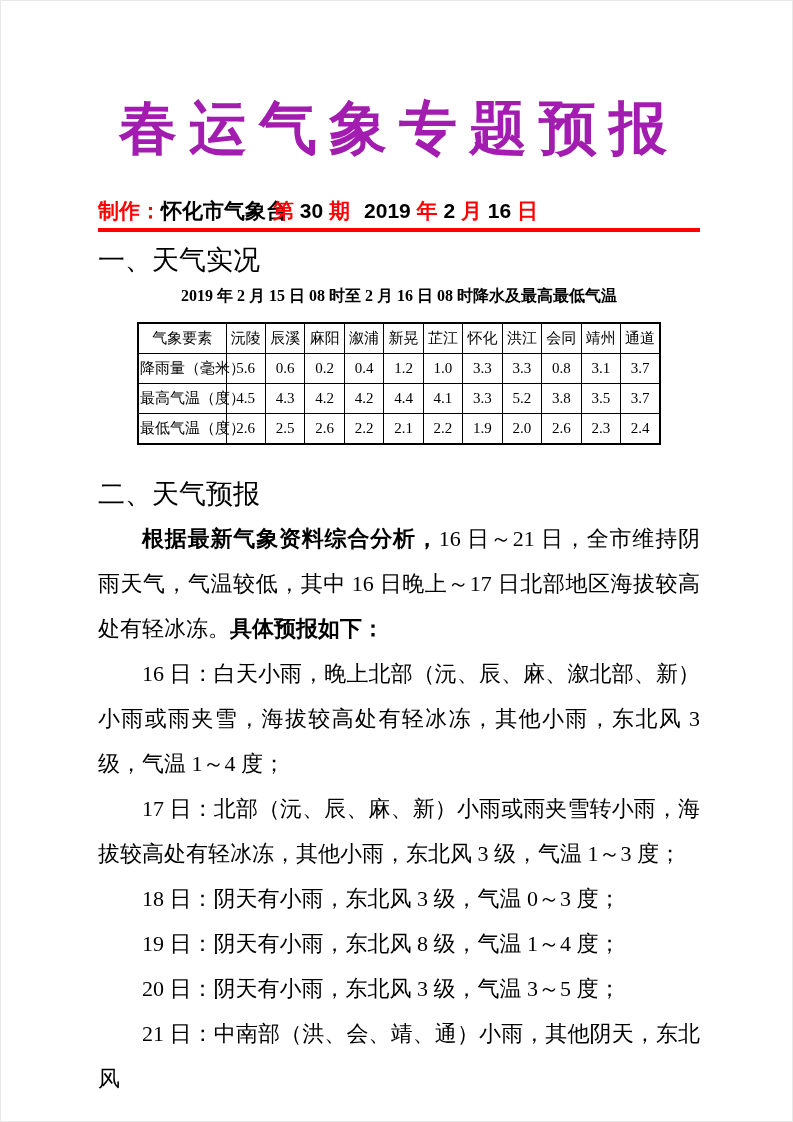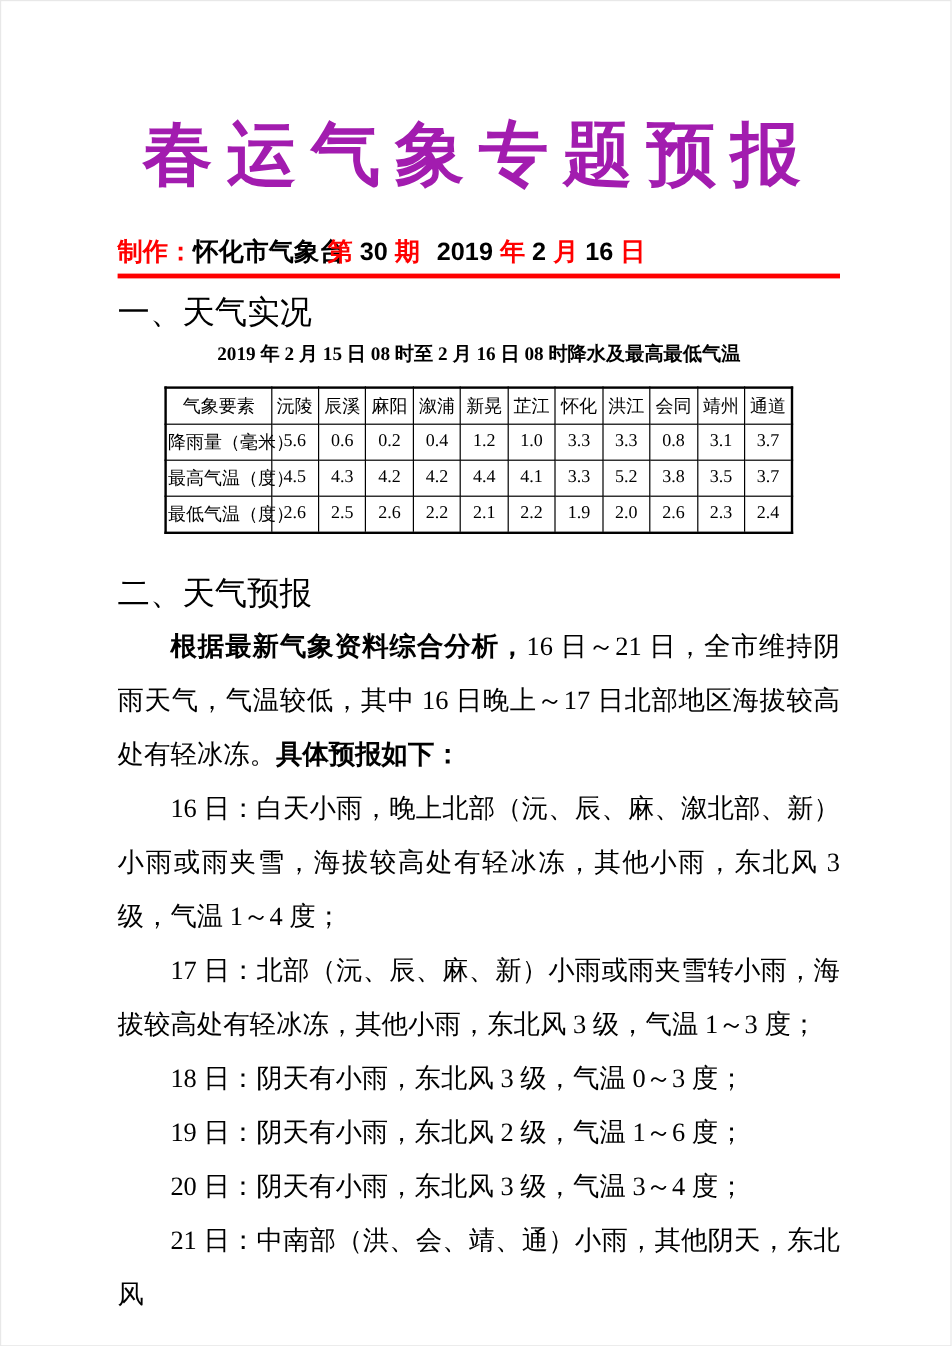--- a/index.html
+++ b/index.html
@@ -192,18 +192,18 @@
     </tbody>
   </table>
 
   <div class="section-heading section2-heading">二、天气预报</div>
 
   <div class="body-text">
     <p><span class="bold">根据最新气象资料综合分析，</span><span>16 日～21 日，全市维持阴雨天气，气温较低，其中 16 日晚上～17 日北部地区海拔较高处有轻冰冻。</span><span class="bold">具体预报如下：</span></p>
     <p>16 日：白天小雨，晚上北部（沅、辰、麻、溆北部、新）小雨或雨夹雪，海拔较高处有轻冰冻，其他小雨，东北风 3 级，气温 1～4 度；</p>
     <p>17 日：北部（沅、辰、麻、新）小雨或雨夹雪转小雨，海拔较高处有轻冰冻，其他小雨，东北风 3 级，气温 1～3 度；</p>
     <p>18 日：阴天有小雨，东北风 3 级，气温 0～3 度；</p>
-    <p>19 日：阴天有小雨，东北风 2 级，气温 1～6 度；</p>
-    <p>20 日：阴天有小雨，东北风 3 级，气温 3～4 度；</p>
+    <p>19 日：阴天有小雨，东北风 8 级，气温 1～4 度；</p>
+    <p>20 日：阴天有小雨，东北风 3 级，气温 3～5 度；</p>
     <p>21 日：中南部（洪、会、靖、通）小雨，其他阴天，东北风</p>
   </div>
 
 </div>
 
 </body></html>

